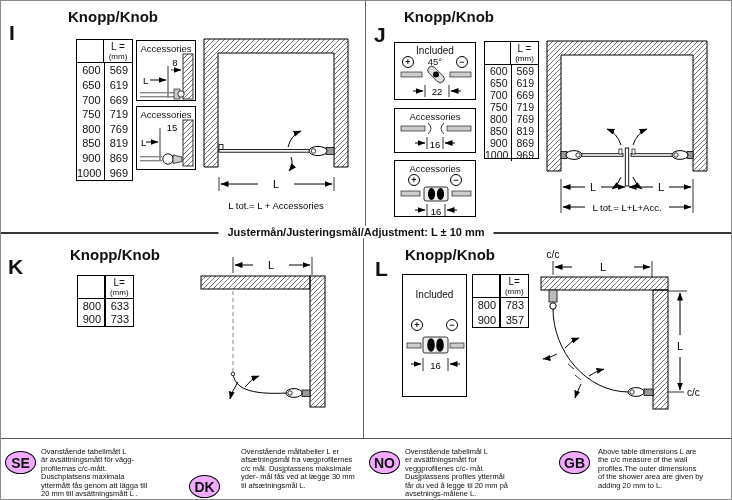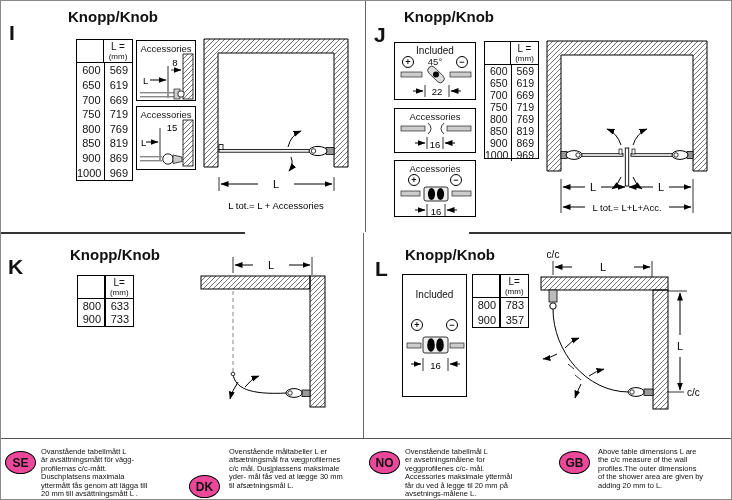--- a/index.html
+++ b/index.html
@@ -29,21 +29,21 @@
 .circ{position:absolute;width:12px;height:12px;border:1.2px solid #000;border-radius:50%;font-size:9px;font-weight:bold;line-height:10px;text-align:center;background:#fff}
 
 svg.diag,svg.mini{position:absolute;overflow:visible}
 .ln{stroke:#000;stroke-width:1;fill:none}
 .thin{stroke:#000;stroke-width:0.8;fill:none}
 svg text{font-family:"Liberation Sans",sans-serif;fill:#000;font-size:11px}
 svg text.formula{font-size:9.5px}
 svg text.num{font-size:9.5px}
 svg text.cc{font-size:10px}
 
-.oval{position:absolute;width:31px;height:23px;border:1.6px solid #000;border-radius:50%;font-size:12px;font-weight:bold;display:flex;align-items:center;justify-content:center;background:#ec4899}
+.oval{position:absolute;width:31px;height:23px;border:1.6px solid #000;border-radius:50%;font-size:14px;font-weight:bold;display:flex;align-items:center;justify-content:center;background:#f0abfc}
 .ntext{position:absolute;font-size:7.5px;line-height:8.4px;width:140px}
 </style>
 </head>
 <body>
 
 <div class="page">
 
 <svg width="0" height="0" style="position:absolute" aria-hidden="true">
   <defs>
     <pattern id="hatch" patternUnits="userSpaceOnUse" width="5" height="5">
@@ -52,20 +52,21 @@
     <marker id="arw" markerWidth="9" markerHeight="8" refX="7.5" refY="3" orient="auto" markerUnits="userSpaceOnUse">
       <path d="M0,0 L8,3 L0,6 Z" fill="#000"></path>
     </marker>
   </defs>
 </svg>
 
 <div class="vline" style="left:364px;top:0;height:231px"></div>
 <div class="vline" style="left:362px;top:232px;height:205px"></div>
 <div class="hline" style="left:0;top:231px;width:244px"></div>
 <div class="hline" style="left:468px;top:231px;width:264px"></div>
+<div class="adjust" style="left:355px;top:225px">Justermån/Justeringsmål/Adjustment: L ± 10 mm</div>
 <div class="hline" style="left:0;top:437px;width:732px;height:1px;background:#555"></div>
 
 <div class="letter" style="left:8px;top:20px">I</div>
 <div class="title" style="left:67px;top:7px">Knopp/Knob</div>
 
 <div class="dtable" style="left:75px;top:38px;width:57px;height:142px">
   <div class="hd">
         <div class="hc"></div>
         <div class="hv">
           <div class="hl">L =</div>
@@ -393,34 +394,34 @@
 <div class="ntext" style="left:40px;top:447px">
   <div>Ovanstående tabellmått L</div>
       <div>är avsättningsmått för vägg-</div>
       <div>profilernas c/c-mått.</div>
   <div>Duschplatsens maximala</div>
       <div>yttermått fås genom att lägga till</div>
       <div>20 mm till avsättningsmått L .</div>
 </div>
 
 <div class="oval" style="left:188px;top:474px">DK</div>
-<div class="ntext" style="left:228px;top:447px">
+<div class="ntext" style="left:240px;top:447px">
   <div>Ovenstående måltabeller L er</div>
       <div>afsætningsmål fra vægprofilernes</div>
       <div>c/c mål. Dusjplassens maksimale</div>
   <div>yder- mål fås ved at lægge 30 mm</div>
       <div>til afsætningsmål L.</div>
 </div>
 
 <div class="oval" style="left:368px;top:450px">NO</div>
 <div class="ntext" style="left:404px;top:447px">
   <div>Ovenstående tabellmål L</div>
-      <div>er avsetningsmålene for</div>
+      <div>er avsättningsmått for</div>
       <div>veggprofilenes c/c- mål.</div>
-  <div>Accessories maksimale yttermål</div>
+  <div>Dusjplassens profiles yttermål</div>
       <div>får du ved å legge til 20 mm på</div>
       <div>avsetnings-målene L.</div>
 </div>
 
 <div class="oval" style="left:558px;top:450px">GB</div>
 <div class="ntext" style="left:597px;top:447px">
   <div>Above table dimensions L are</div>
       <div>the c/c measure of the wall</div>
       <div>profiles.The outer dimensions</div>
   <div>of the shower area are given by</div>

